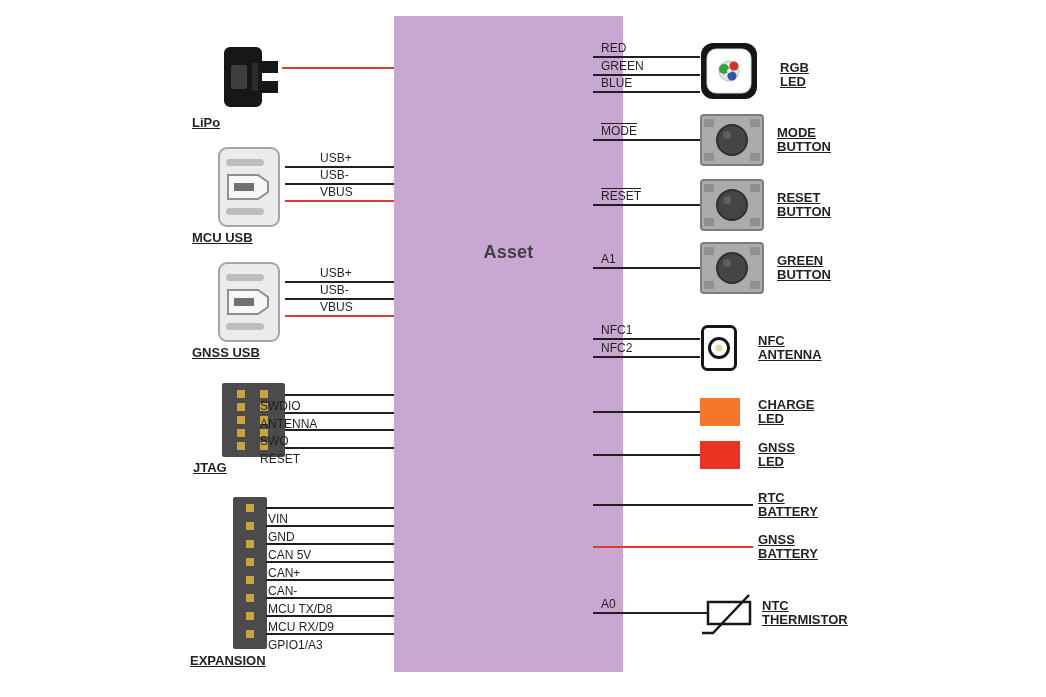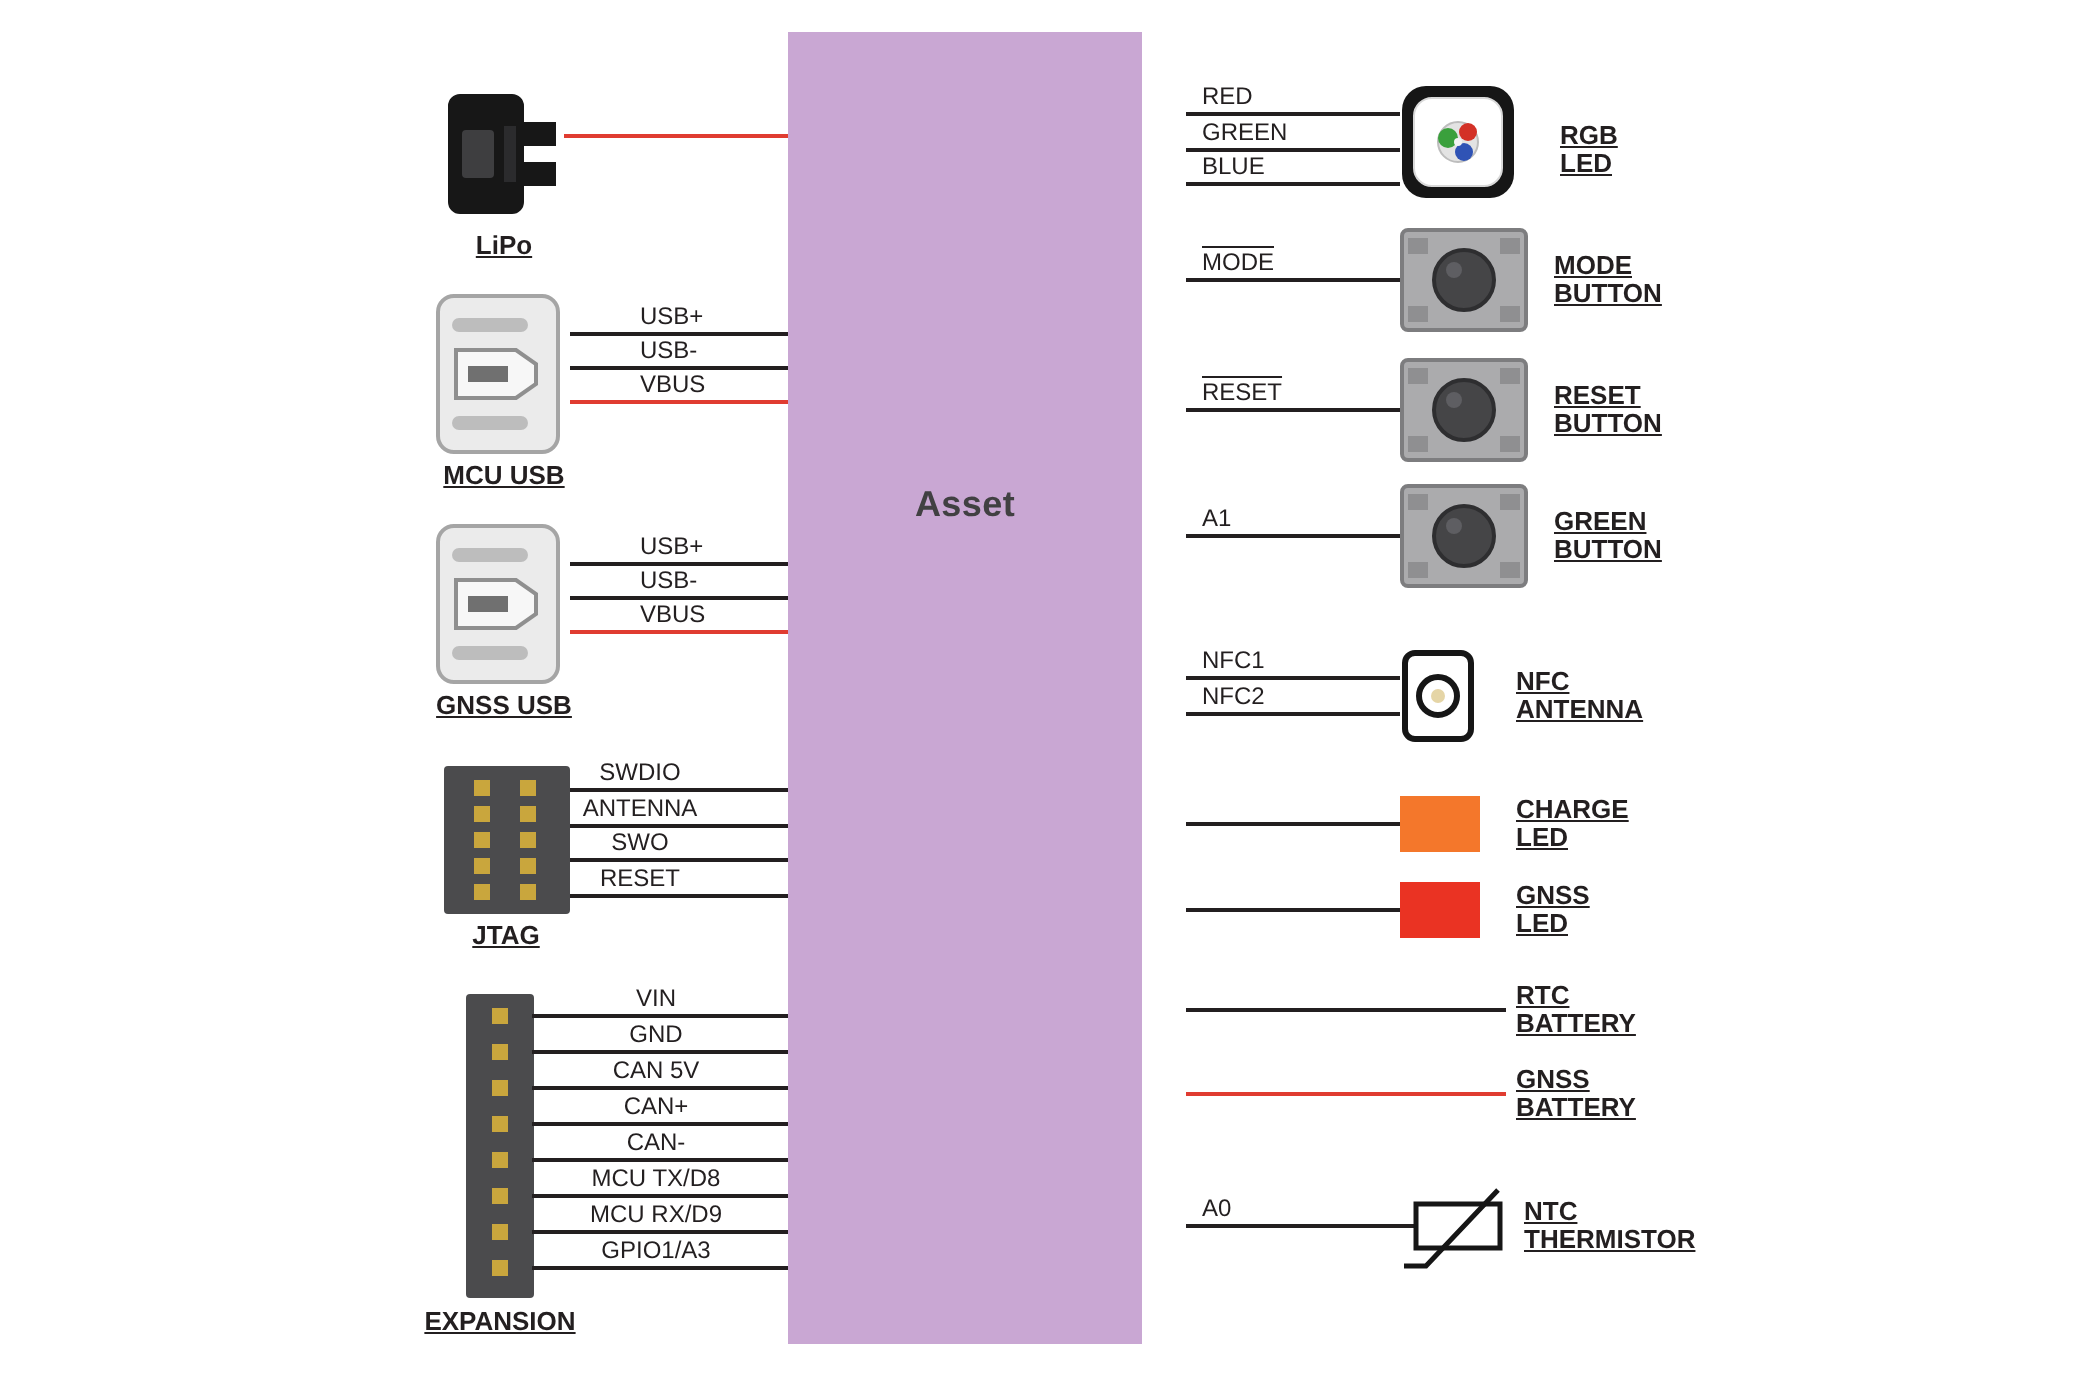--- a/index.html
+++ b/index.html
@@ -1,32 +1,32 @@
 <!DOCTYPE html>
 <html style="--background: #ffffff; --som_fill: #c9a7d3; --som_text: #414042; --wire: #231f20; --wire_red: #e03c31; --charge_led: #f4772b; --gnss_led: #ea3323; --text: #231f20;"><head>
 <meta charset="utf-8">
 <style>
   * { margin:0; padding:0; box-sizing:border-box; }
   html,body { background:#ffffff; }
   body { font-family:"Liberation Sans", sans-serif; color:var(--text,#231f20); }
   .canvas { position:relative; width:1046px; height:697px; background:var(--background,#ffffff); overflow:hidden; }
 
-  .som { position:absolute; left:394px; top:16px; width:177px; height:656px; background:var(--som_fill,#c9a7d3); }
+  .som { position:absolute; left:394px; top:16px; width:229px; height:656px; background:var(--som_fill,#c9a7d3); }
   .som-title { position:absolute; left:0; right:0; top:226px; text-align:center; font-weight:bold;
                font-size:18px; line-height:21px; color:var(--som_text,#414042); letter-spacing:.2px; }
 
   .wire { position:absolute; height:2px; background:var(--wire,#231f20); }
   .wire.red { background:var(--wire_red,#e03c31); }
 
   .pin-label { position:absolute; font-size:12px; height:16px; line-height:16px; white-space:nowrap; }
-  .pin-label.r { text-align:center; }
+  .pin-label.r { text-align:left;margin-top:20px; }
   .ov { text-decoration:overline; text-decoration-thickness:1px; }
 
   .comp-name { position:absolute; font-weight:bold; font-size:13px; line-height:14px; white-space:nowrap;text-decoration:underline; }
-  .comp-name.center { text-align:center; }
+  .comp-name.center { text-align:left; }
 
   .icon { position:absolute; }
   .led-rect { position:absolute; width:40px; height:28px; }
 </style>
 </head>
 <body>
 
 <div class="canvas">
 
   <div class="som">

